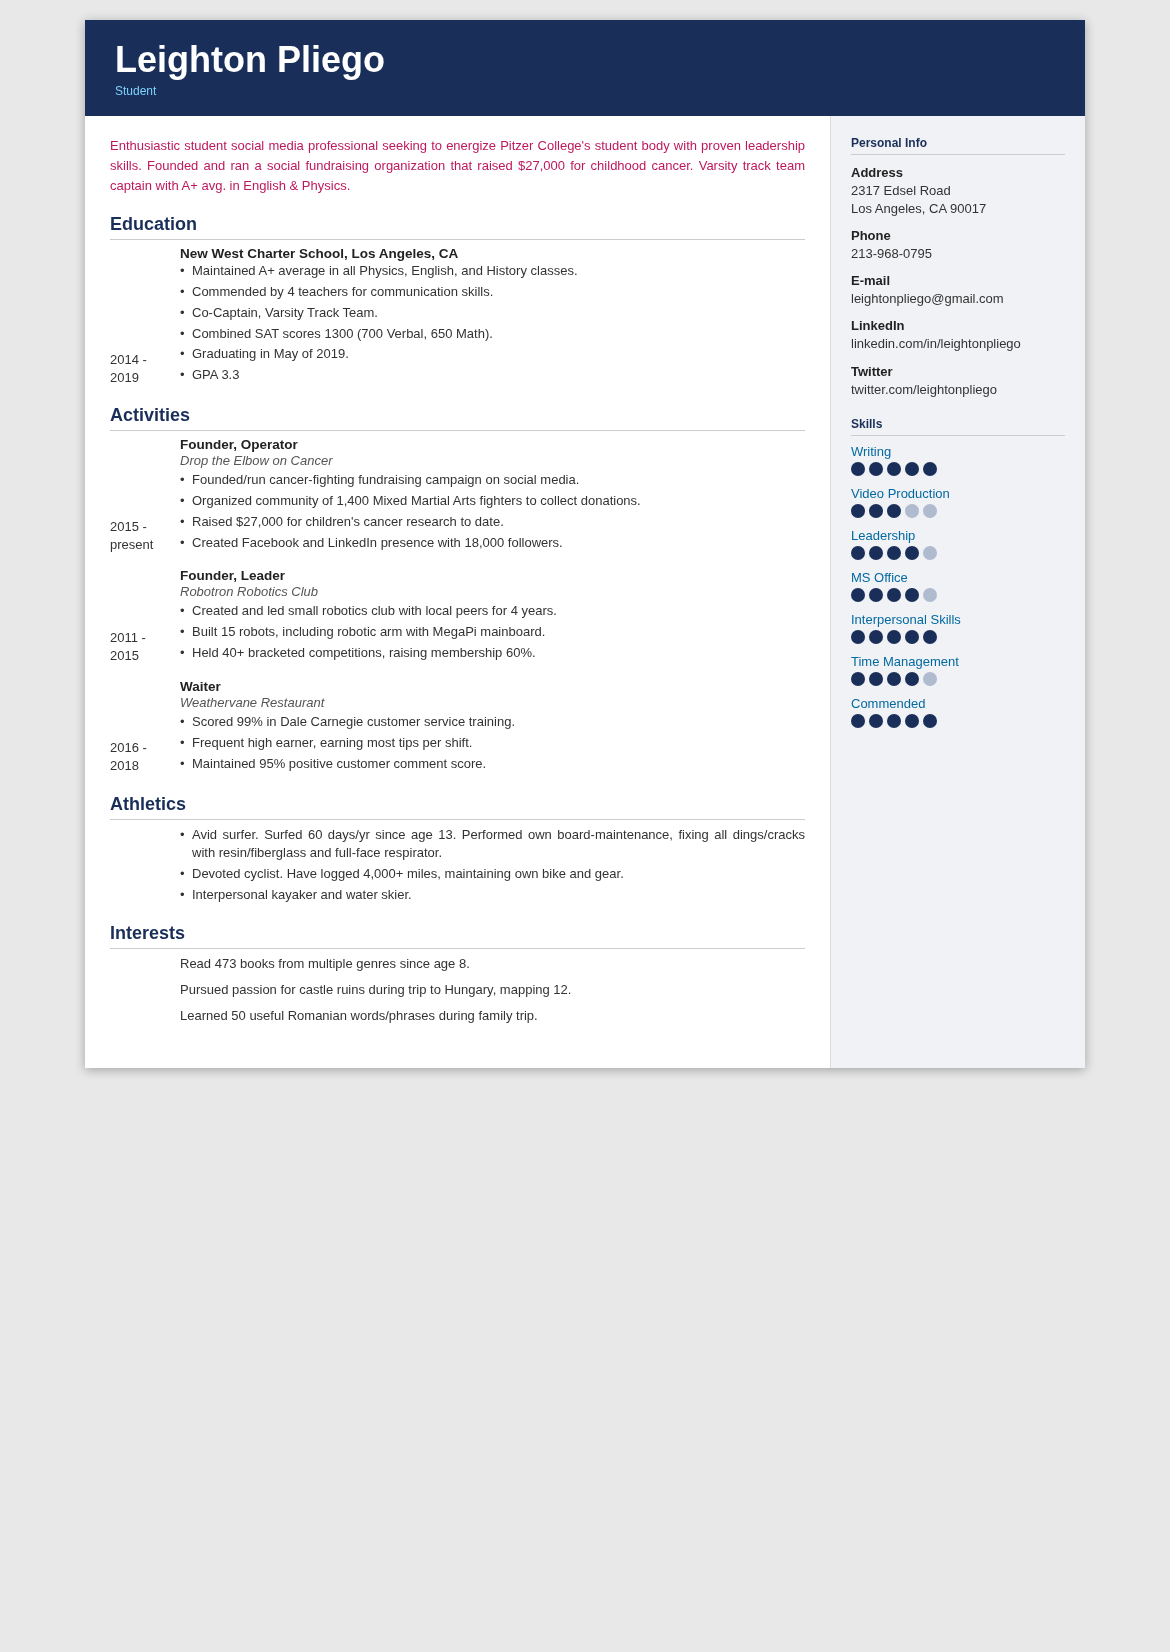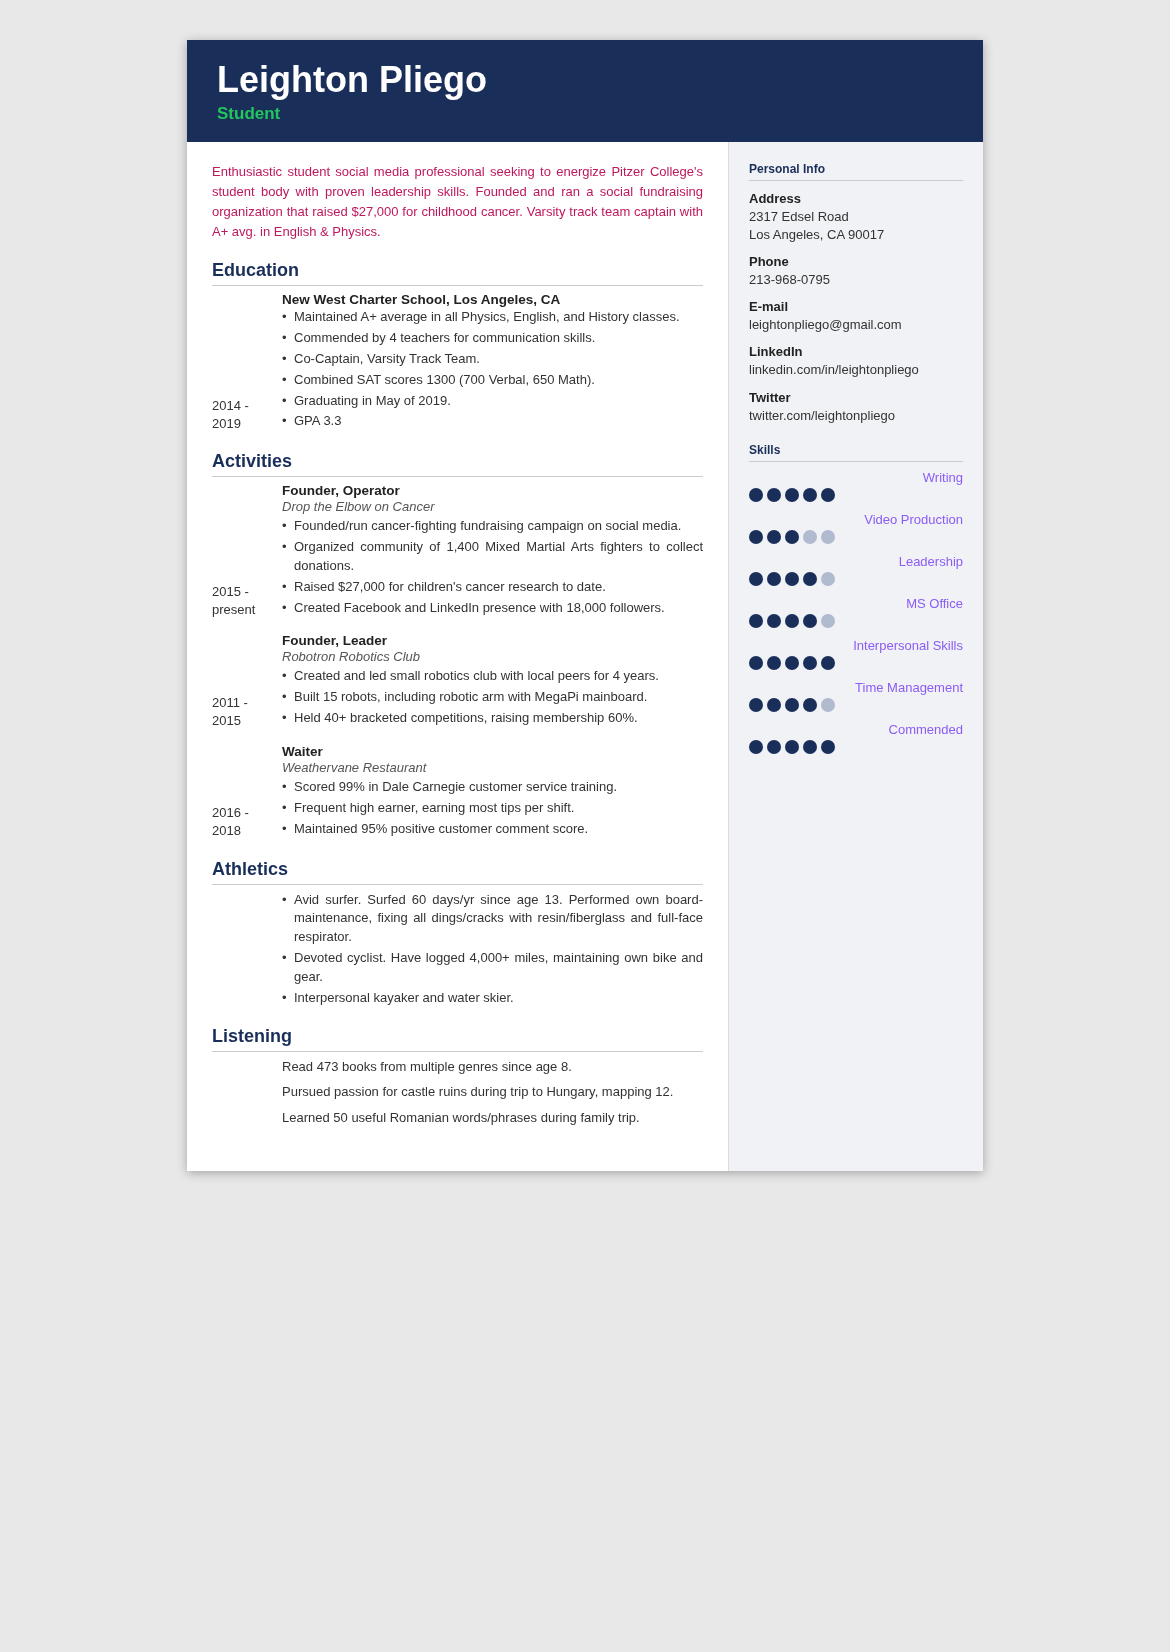--- a/index.html
+++ b/index.html
@@ -6,41 +6,39 @@
     body {
       font-family: Arial, sans-serif;
       background: #e8e8e8;
       display: flex;
       justify-content: center;
       align-items: flex-start;
       padding: 20px;
       min-height: 100vh;
     }
     .resume-wrapper {
-      width: 796px;
+      width: 1000px;
       background: #fff;
       box-shadow: 0 2px 10px rgba(0,0,0,0.3);
-      margin-top: 20px;
     }
     
     .header {
       background: #1a2e5a;
       padding: 20px 30px 18px 30px;
     }
     .header-name {
       color: #fff;
       font-size: 36px;
       font-weight: 900;
       line-height: 1.1;
     }
     .header-title {
-      color: #22c55e;
-      font-size: 17px;
+      color: #7dd3fc;
+      font-size: 12px;
       margin-top: 4px;
-      font-weight: bold;
     }
     
     .body-layout {
       display: flex;
       flex-direction: row;
     }
     
     .main-content {
       flex: 1;
       padding: 20px 25px 25px 25px;
@@ -156,23 +154,22 @@
       font-size: 13px;
       color: #333;
       line-height: 1.4;
     }
     
     .skill-item {
       margin-bottom: 10px;
     }
     .skill-name {
       font-size: 13px;
-      color: #8b5cf6;
+      color: #0369a1;
       margin-bottom: 3px;
-      text-align: right;
     }
     .skill-dots {
       display: flex;
       gap: 4px;
     }
     .dot {
       width: 14px;
       height: 14px;
       border-radius: 50%;
     }
@@ -275,21 +272,21 @@
         <div id="athletics-bullets">
             <ul class="entry-bullets no-date-entry">
               <li>Avid surfer. Surfed 60 days/yr since age 13. Performed own board-maintenance, fixing all dings/cracks with resin/fiberglass and full-face respirator.</li>
               <li>Devoted cyclist. Have logged 4,000+ miles, maintaining own bike and gear.</li>
               <li>Interpersonal kayaker and water skier.</li>
             </ul>
           </div>
       </div>
 
       <div class="section">
-        <div class="section-title">Listening</div>
+        <div class="section-title">Interests</div>
         <div id="interests-items">
             <div class="interest-item">Read 473 books from multiple genres since age 8.</div>
             <div class="interest-item">Pursued passion for castle ruins during trip to Hungary, mapping 12.</div>
             <div class="interest-item">Learned 50 useful Romanian words/phrases during family trip.</div>
           </div>
       </div>
     </div>
 
     <div class="sidebar">
 

